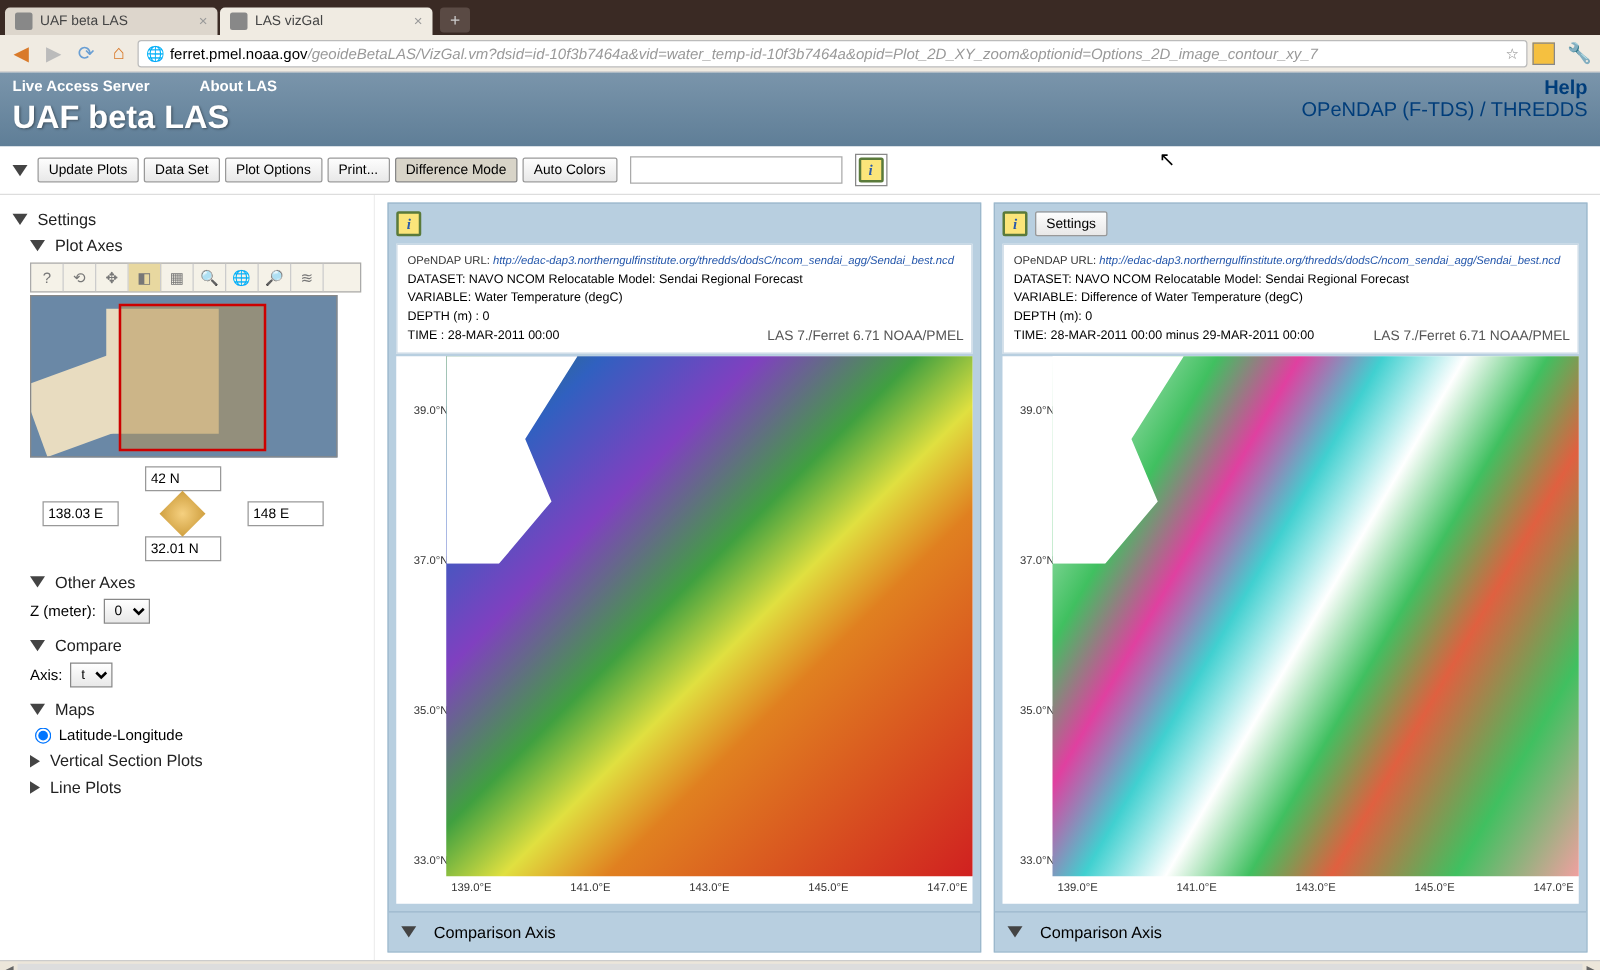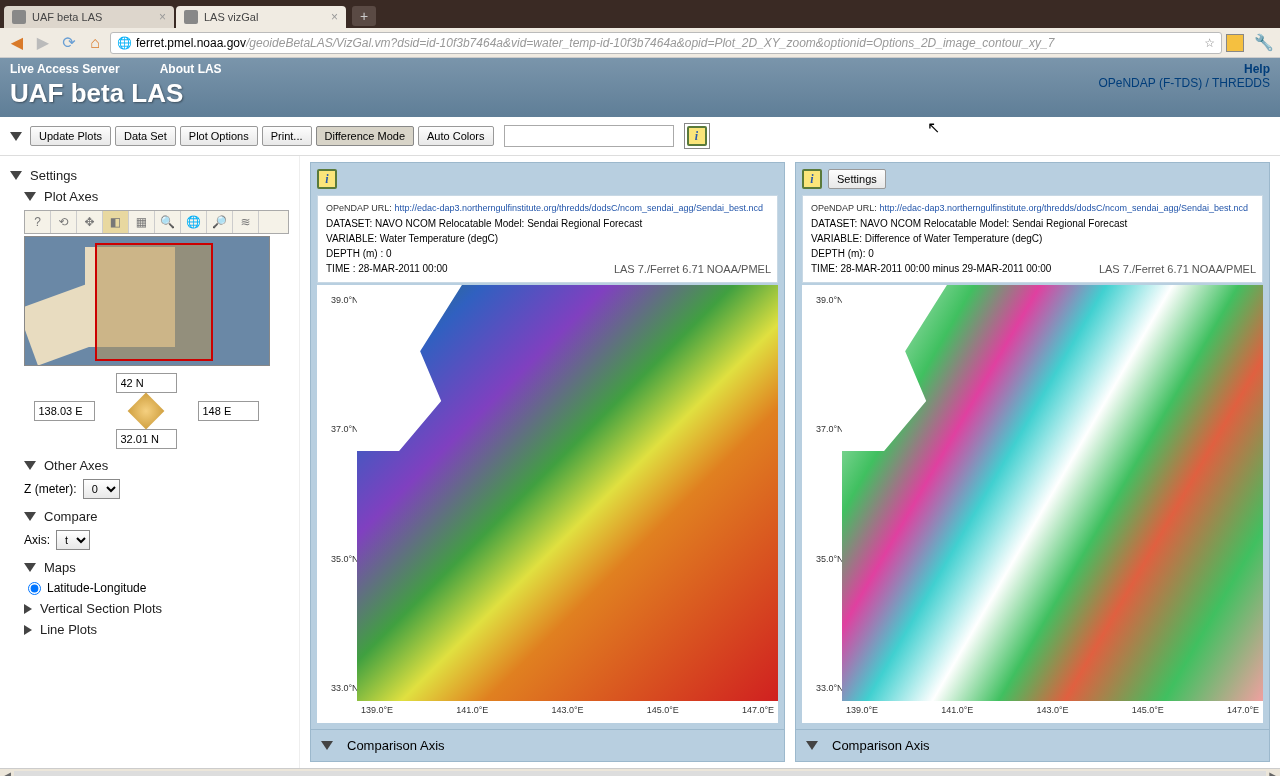--- a/index.html
+++ b/index.html
@@ -23,21 +23,21 @@
 .url-domain { color: #000; }
 .url-path { color: #999; flex:1; overflow:hidden; white-space:nowrap;font-style:italic; }
 .star { color: #888; margin-left: 4px; }
 .wrench { color: #666; font-size: 16px; margin-left: 6px; }
 
 
 .app-header { background: linear-gradient(#7a95ab, #5f7e97); color: #fff; padding: 4px 10px 8px; position: relative; }
 .app-links { display: flex; gap: 40px; font-size: 12px; font-weight: bold; }
 .app-links a { color: #fff; text-decoration: none; }
 .app-title { font-size: 26px; font-weight: bold; text-shadow: 1px 1px 2px rgba(0,0,0,0.4); margin-top: 2px; }
-.header-right { position: absolute; right: 10px; top: 4px; text-align: right; font-size: 12px; }
+.header-right { position: absolute; right: 10px; top: 4px; text-align: right; font-size: 16px; }
 .header-right a { color: #003d7a; }
 .help-link { color: #003d7a; font-weight: bold; display:block; }
 
 
 .toolbar { display: flex; align-items: center; gap: 4px; padding: 6px 10px; border-bottom: 1px solid #ddd; }
 .tri { width: 0; height: 0; border-left: 6px solid transparent; border-right: 6px solid transparent; border-top: 9px solid #444; margin-right: 4px; }
 .tri.right { border-top: 5px solid transparent; border-bottom: 5px solid transparent; border-left: 8px solid #444; border-right:none; width:0; height:0; }
 .btn { background: linear-gradient(#fdfdfd,#e8e8e8); border: 1px solid #999; border-radius: 2px; padding: 3px 8px; font-size: 11px; cursor: pointer; }
 .btn.active { background: #d8d4c8; border-color: #888; }
 .search-box { border: 1px solid #aaa; height: 22px; width: 170px; margin-left: 6px; }
@@ -67,24 +67,24 @@
 
 .maps-radio { display:flex; align-items:center; gap:6px; margin-left: 18px; }
 
 
 .plots { flex: 1; display: flex; gap: 10px; padding: 6px 10px; overflow:hidden; }
 .panel { flex: 1; background: #b8cfe0; border: 1px solid #9cb8cc; display:flex; flex-direction:column; }
 .panel-hdr { padding: 6px; display:flex; gap:6px; align-items:center; }
 .panel-info { background: #fff; border: 1px solid #c8d8e4; margin: 0 6px; padding: 6px 8px; font-size: 10px; line-height: 1.5; position:relative; }
 .panel-info .credit { position:absolute; right:6px; bottom:4px; font-size:11px; color:#555; }
 .opendap { font-size: 9px; color: #333; }
-.opendap a { color: #2255aa; }
+.opendap a { color: #2255aa; font-style: italic; }
 
 .plot-area { flex:1; background:#fff; margin: 2px 6px 6px; position:relative; display:flex; }
-.plot-yaxis { width:40px; display:flex; flex-direction:column; justify-content:space-between; padding: 10px 14px 30px; font-size:9px; color:#333; text-align:right; }
+.plot-yaxis { width:40px; display:flex; flex-direction:column; justify-content:space-between; padding: 10px 14px 30px; font-size:9px; color:#333; text-align:right;margin-top:28px; }
 .plot-body { flex:1; display:flex; flex-direction:column; }
 .plot-canvas { flex:1; background: linear-gradient(135deg, #2a7a4a 0%, #3060c0 15%, #8040c0 30%, #40a040 45%, #e0e040 55%, #e08020 65%, #d02020 100%); position:relative; }
 .plot-canvas.diff { background: linear-gradient(120deg, #fff 0%, #40c060 20%, #e040a0 30%, #40d0d0 40%, #fff 50%, #40c060 60%, #e06040 70%, #40c060 85%, #f0a0a0 100%); }
 .plot-canvas::before { content:''; position:absolute; left:0; top:0; width:25%; height:40%; background:#fff; clip-path: polygon(0 0, 100% 0, 60% 40%, 80% 70%, 40% 100%, 0 100%); }
 .plot-xaxis { height:22px; display:flex; justify-content:space-between; padding: 4px 4px 0; font-size:9px; color:#333; }
 
 .comparison-hdr { background:#b8cfe0; padding: 8px 10px; display:flex; align-items:center; gap:10px; font-size:13px; border-top:1px solid #9cb8cc; }
 
 .bottom-scroll { height: 14px; background: #ece6da; border-top: 1px solid #ccc; display:flex; align-items:center; }
 .scroll-arrow { width:14px; text-align:center; color:#666; font-size:10px; }

